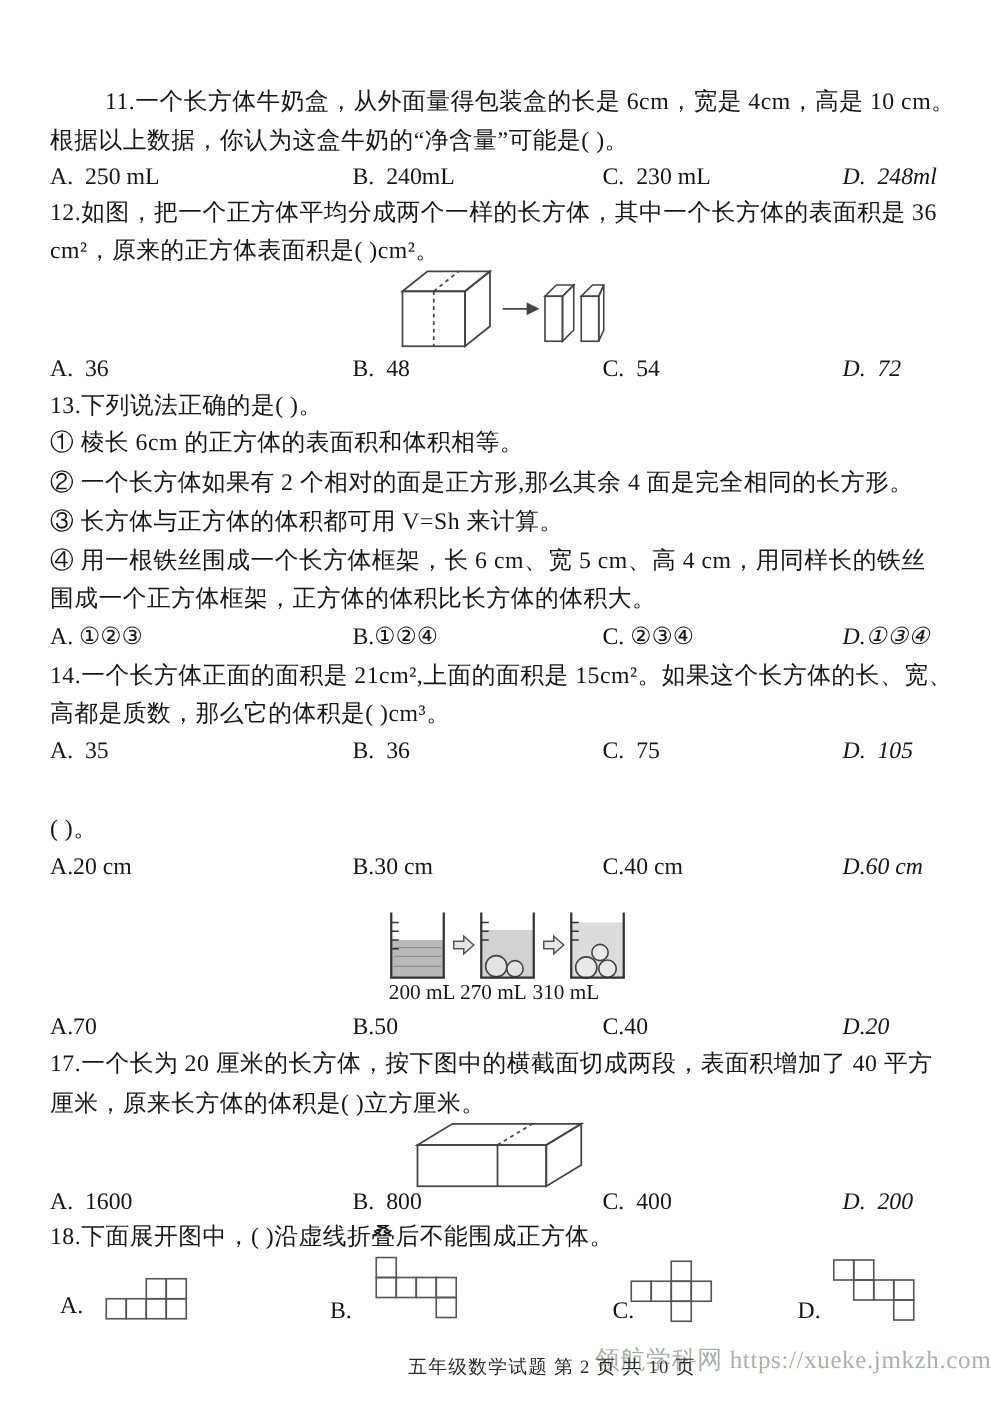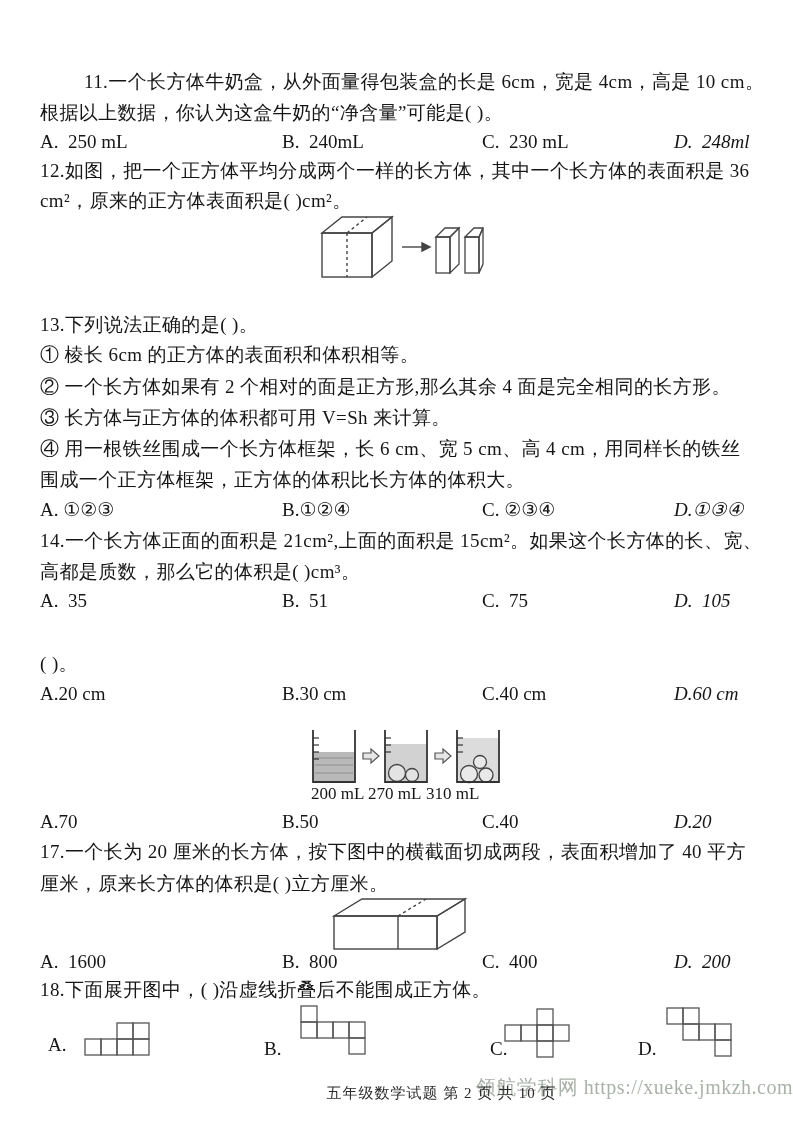--- a/index.html
+++ b/index.html
@@ -54,39 +54,45 @@
         <polygon points="138,22 147,13 147,49 138,58"></polygon>
       </g>
       <g stroke="#444" stroke-width="1.3" fill="none">
         <rect x="153" y="22" width="14" height="36"></rect>
         <polygon points="153,22 162,13 171,13 167,22"></polygon>
         <polygon points="167,22 171,13 171,49 167,58"></polygon>
       </g>
     </svg>
   </div>
 
+  <div class="opts" style="top:272px">
+    <span class="c0">A.  36</span>
+    <span class="c1">B.  48</span>
+    <span class="c2">C.  54</span>
+    <span class="c3">D.  72</span>
+  </div>
 
   <div class="line" style="top:301px">13.下列说法正确的是(        )。</div>
   <div class="line" style="top:331px">① 棱长 6cm 的正方体的表面积和体积相等。</div>
   <div class="line" style="top:363px">② 一个长方体如果有 2 个相对的面是正方形,那么其余 4 面是完全相同的长方形。</div>
   <div class="line" style="top:394px">③ 长方体与正方体的体积都可用 V=Sh 来计算。</div>
   <div class="line" style="top:425px">④ 用一根铁丝围成一个长方体框架，长 6 cm、宽 5 cm、高 4 cm，用同样长的铁丝</div>
   <div class="line" style="top:456px">围成一个正方体框架，正方体的体积比长方体的体积大。</div>
   <div class="opts" style="top:486px">
     <span class="c0">A. ①②③</span>
     <span class="c1">B.①②④</span>
     <span class="c2">C. ②③④</span>
     <span class="c3">D.①③④</span>
   </div>
 
   <div class="line" style="top:517px">14.一个长方体正面的面积是 21cm²,上面的面积是 15cm²。如果这个长方体的长、宽、</div>
   <div class="line" style="top:548px">高都是质数，那么它的体积是(        )cm³。</div>
   <div class="opts" style="top:577px">
     <span class="c0">A.  35</span>
-    <span class="c1">B.  51</span>
+    <span class="c1">B.  36</span>
     <span class="c2">C.  75</span>
     <span class="c3">D.  105</span>
   </div>
 
   <div class="line" style="top:640px">(          )。</div>
   <div class="opts" style="top:670px">
     <span class="c0">A.20 cm</span>
     <span class="c1">B.30 cm</span>
     <span class="c2">C.40 cm</span>
     <span class="c3">D.60 cm</span>

